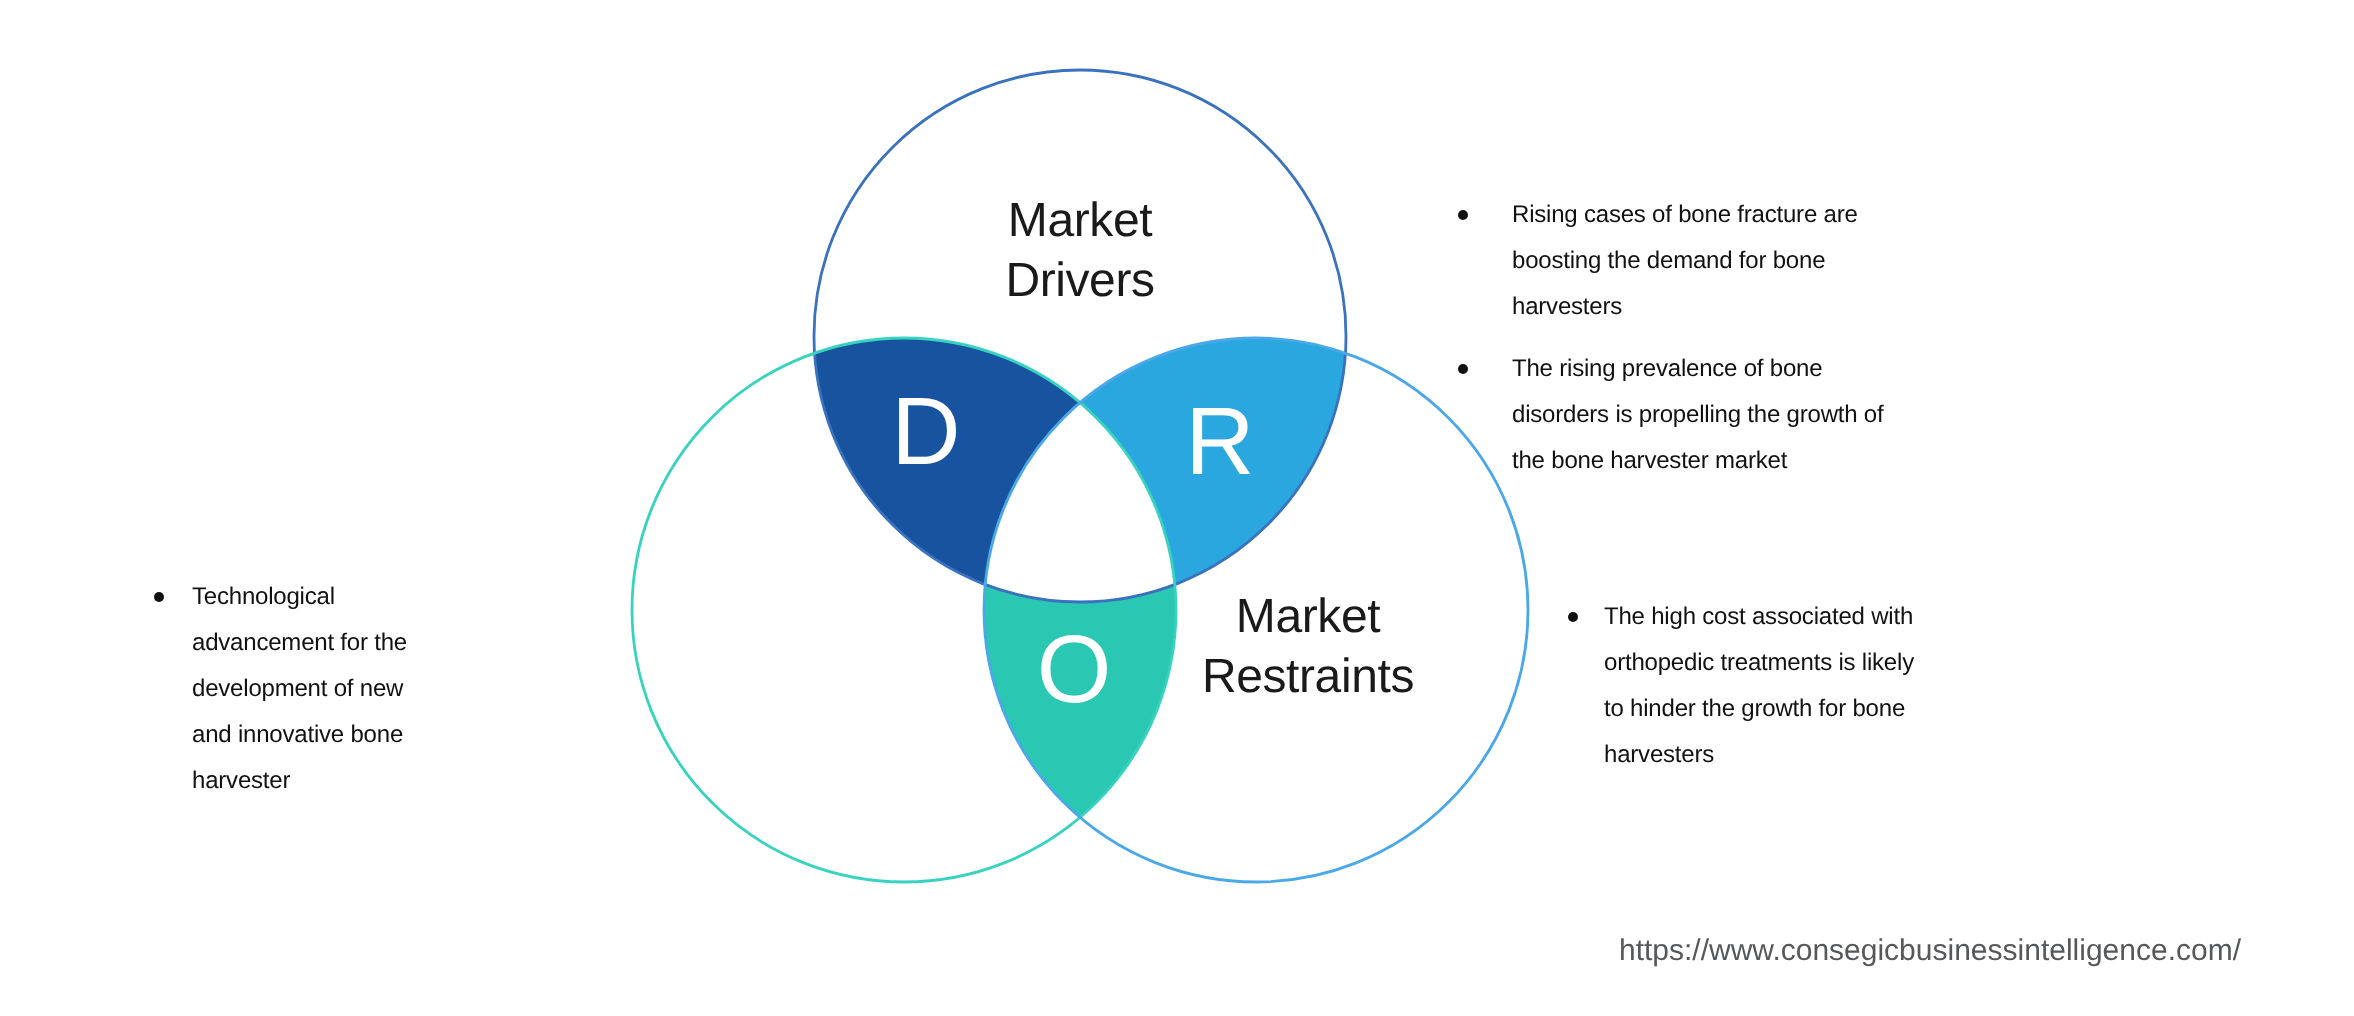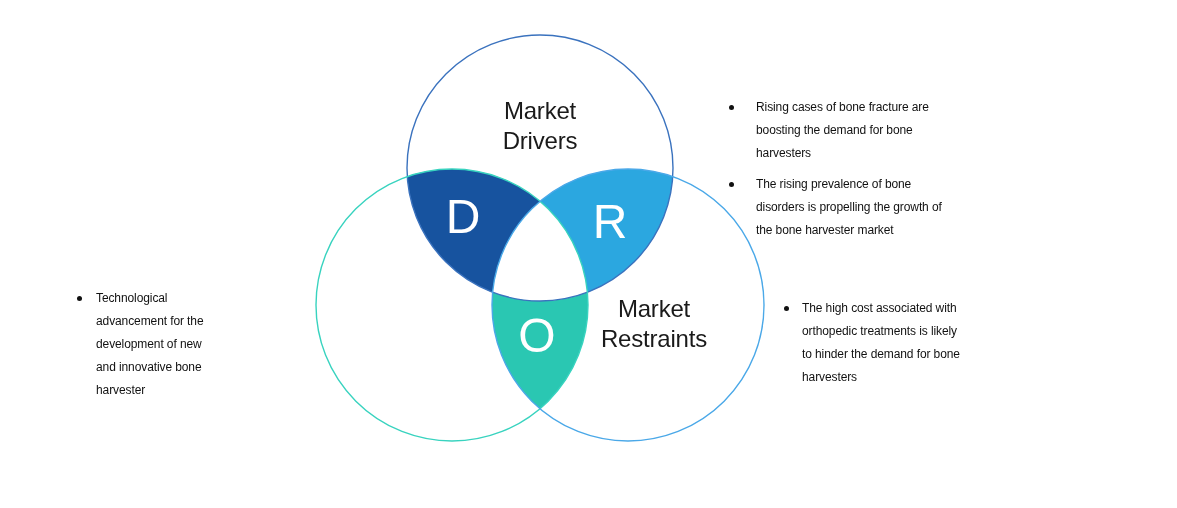--- a/index.html
+++ b/index.html
@@ -155,18 +155,19 @@
     <span class="dot"></span>
     <div class="note-text">The rising prevalence of bone
 disorders is propelling the growth of
 the bone harvester market</div>
   </div>
 
   <div class="note note-right-3">
     <span class="dot"></span>
     <div class="note-text">The high cost associated with
 orthopedic treatments is likely
-to hinder the demand for bone
+to hinder the growth for bone
 harvesters</div>
   </div>
 
+  <div class="source-url">https://www.consegicbusinessintelligence.com/</div>
 
 </div>
 
 </body></html>

